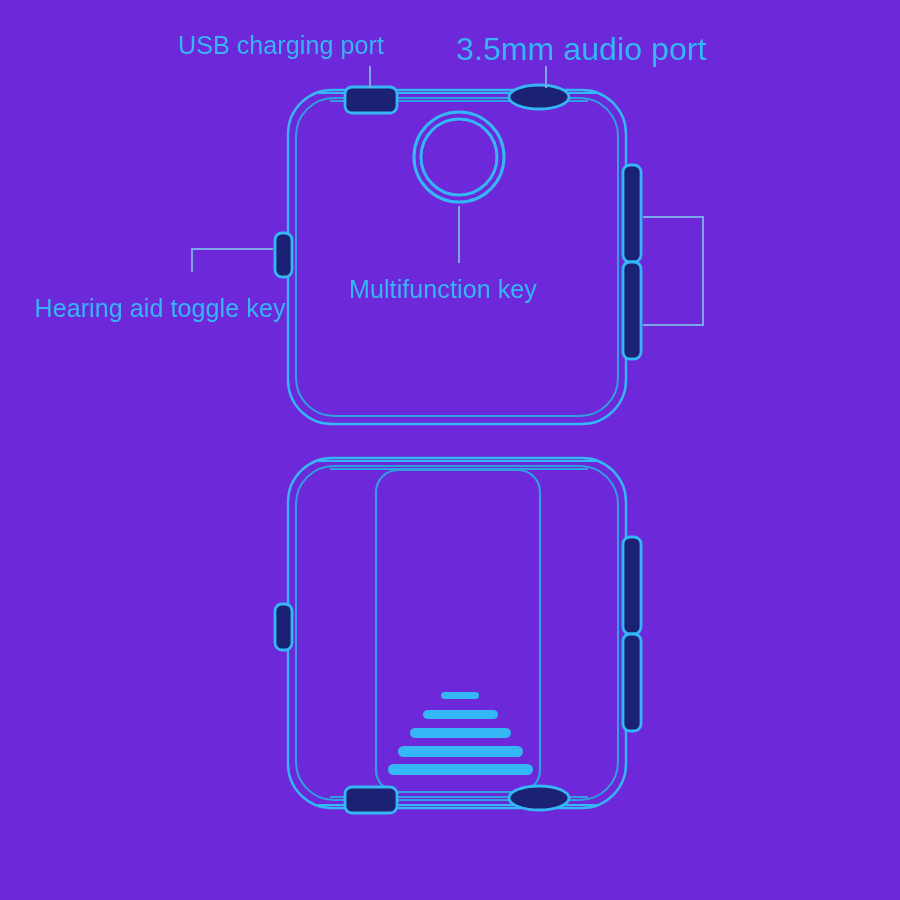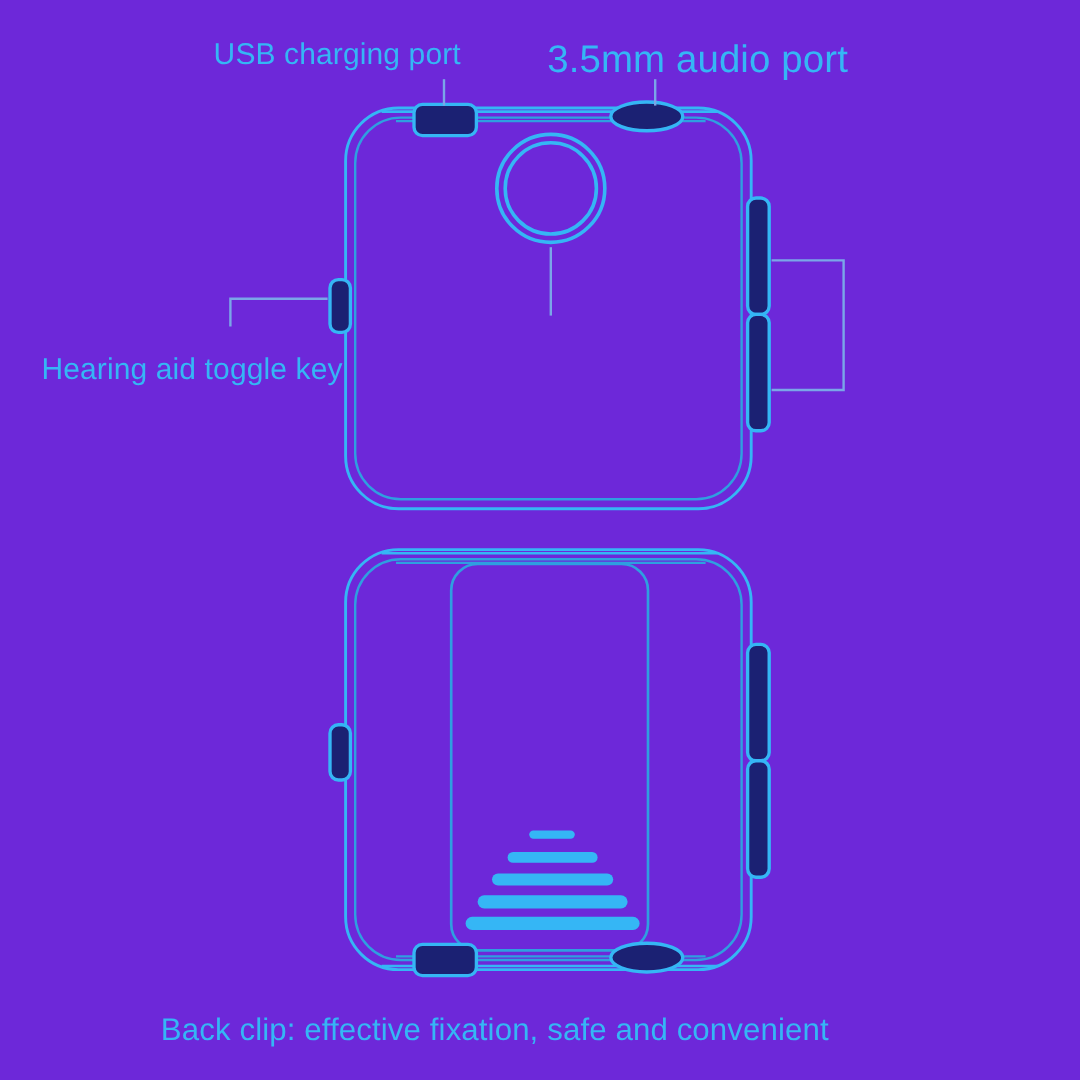--- a/index.html
+++ b/index.html
@@ -112,18 +112,18 @@
       <rect x="623" y="634" width="18" height="97" rx="7" ry="7" fill="#1b2173" stroke="#35b6f5" stroke-width="2.8"></rect>
     </g>
 
   </svg>
 
   <div class="lbl" id="label-usb">USB charging port</div>
 
   <div class="lbl" id="label-audio">3.5mm audio port</div>
 
 
+  <div class="lbl" id="label-multi">Multifunction key</div>
 
   <div class="lbl" id="label-hearing">Hearing aid toggle key</div>
 
-  <div class="lbl" id="label-backclip">Back clip: effective fixation, safe and convenient</div>
 
 </div>
 
 </body></html>

